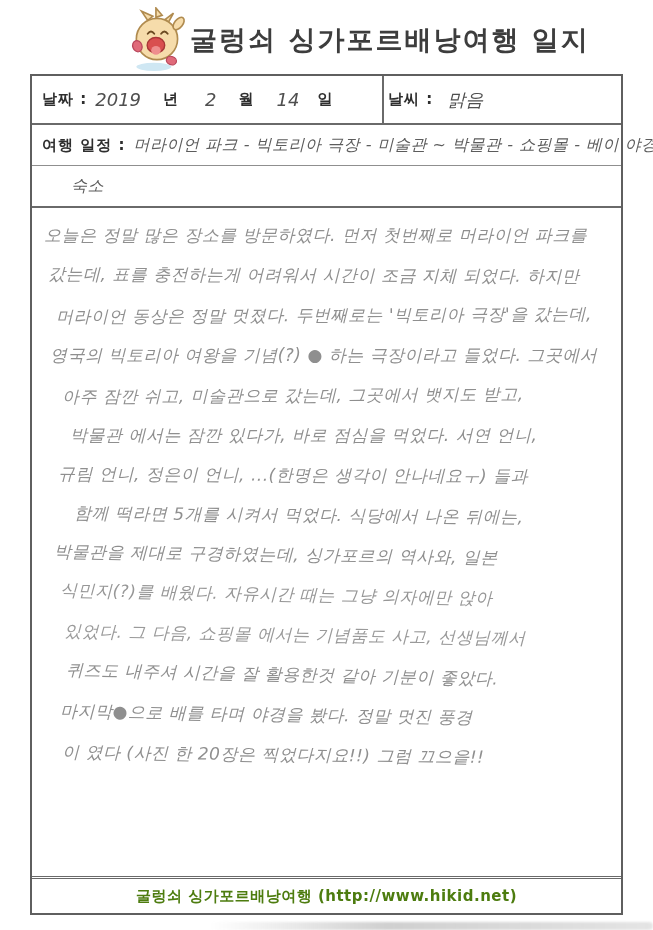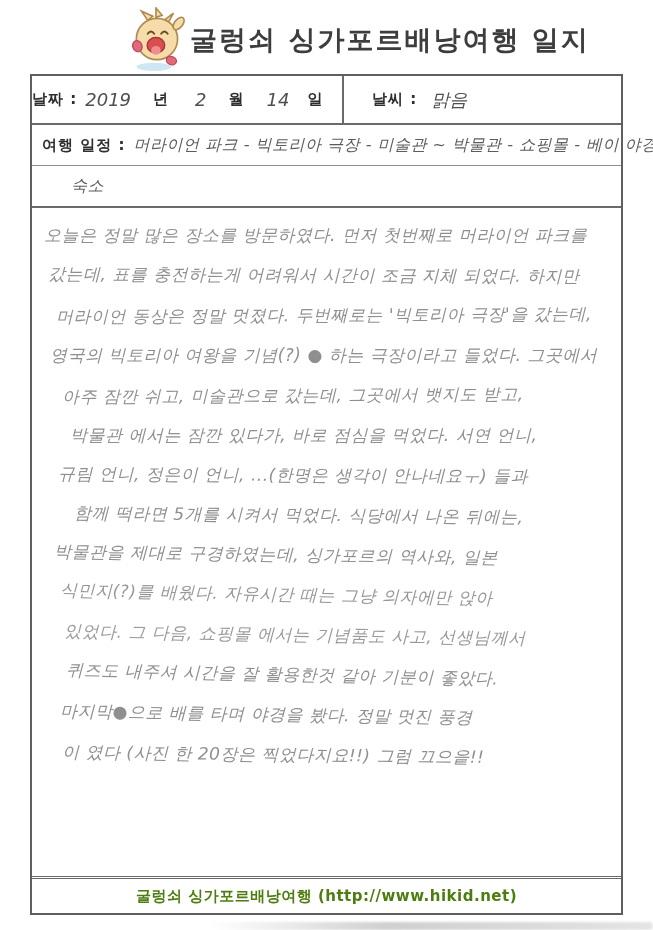--- a/index.html
+++ b/index.html
@@ -23,24 +23,24 @@
   
   .doc-table{
     position:absolute;left:30px;top:74px;width:593px;height:841px;
     border:2px solid #5f5f5f;
     box-sizing:border-box;
     display:flex;flex-direction:column;
     background:#fff;
   }
   .row-date{height:47px;min-height:47px;border-bottom:2px solid #6a6a6a;display:flex;}
   .cell-date{
-    width:312px;border-right:2px solid #6a6a6a;box-sizing:border-box;
-    display:flex;align-items:center;padding-left:0;
+    width:352px;border-right:2px solid #6a6a6a;box-sizing:border-box;
+    display:flex;align-items:center;padding-left:10px;
   }
-  .cell-weather{flex:1;display:flex;align-items:center;padding-left:28px;}
+  .cell-weather{flex:1;display:flex;align-items:center;padding-left:4px;}
   .print{color:#2e2e2e;font-size:15px;font-weight:600;letter-spacing:1px;white-space:nowrap;}
   .hw{font-style:italic;white-space:nowrap;}
   .hw-pen{color:#4f4f4f;font-size:18px;}
   .hw-mid{color:#5c5c5c;font-size:16px;letter-spacing:.5px;}
   .sp8{margin-left:8px}.sp14{margin-left:14px}.sp18{margin-left:18px}
   .sp22{margin-left:22px}.sp26{margin-left:26px}
   .row-itin1{height:40px;min-height:40px;border-bottom:1px solid #8f8f8f;display:flex;align-items:center;padding-left:10px;}
   .row-itin2{height:40px;min-height:40px;border-bottom:2px solid #6a6a6a;display:flex;align-items:center;padding-left:39px;}
   
   .row-body{flex:1;border-bottom:3px double #6a6a6a;padding:10px 10px 12px 12px;overflow:hidden;}

